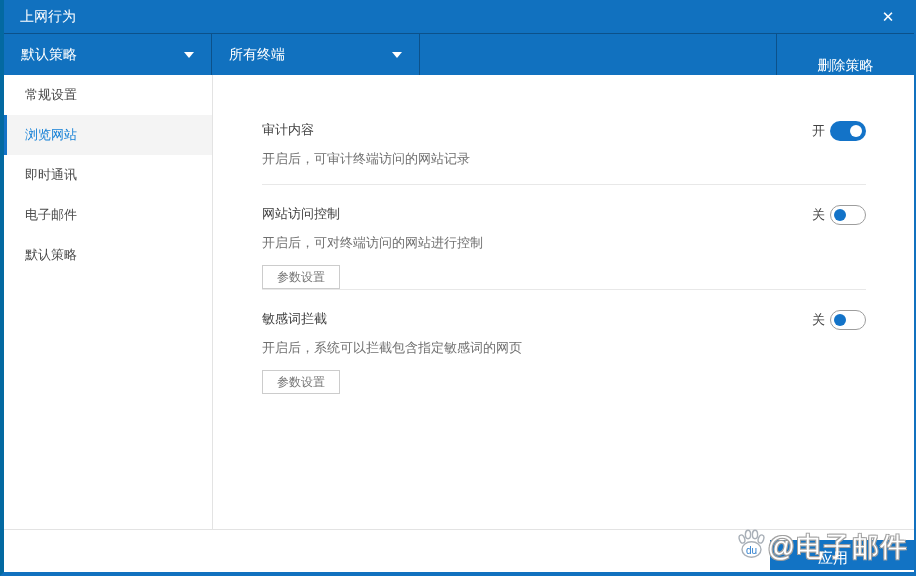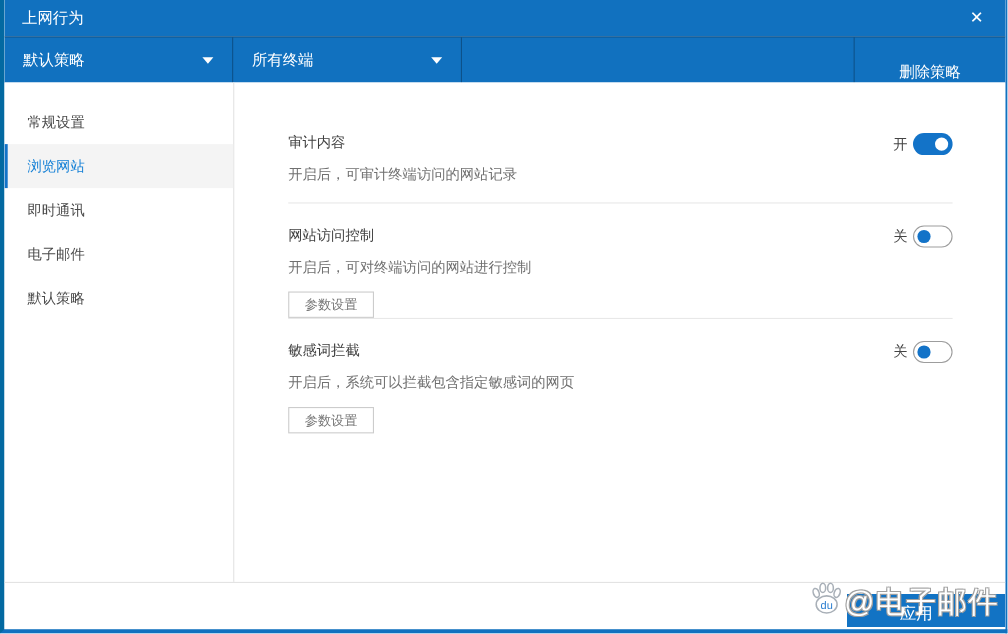--- a/index.html
+++ b/index.html
@@ -33,21 +33,21 @@
     width:0; height:0; border-left:5px solid transparent; border-right:5px solid transparent;
     border-top:6px solid #fff; margin-left:10px;
   }
   .toolbar .spacer { flex:1; }
   .delete-btn {
     width:138px; border-left:1px solid rgba(0,0,0,0.28);
     display:flex; align-items:flex-end; justify-content:center; cursor:pointer;
   }
   
   .body { flex:0 0 454px; display:flex; background:#fff; }
-  .sidebar { width:209px; border-right:1px solid #e3e3e3; padding-top:16px; }
+  .sidebar { width:209px; border-right:1px solid #e3e3e3; padding-top:0; }
   .side-item {
     height:40px; display:flex; align-items:center; padding-left:18px;
     font-size:13px; color:#4a4a4a; cursor:pointer; border-left:3px solid transparent;
   }
   .side-item[data-active="true"] {
     background:#f4f4f4; color:#1580d6; border-left:3px solid #1373c8;
   }
   .main { flex:1; padding:46px 48px 0 49px; }
   .row { display:flex; align-items:flex-start; }
   .row.with-divider { border-bottom:1px solid #e8e8e8; }

